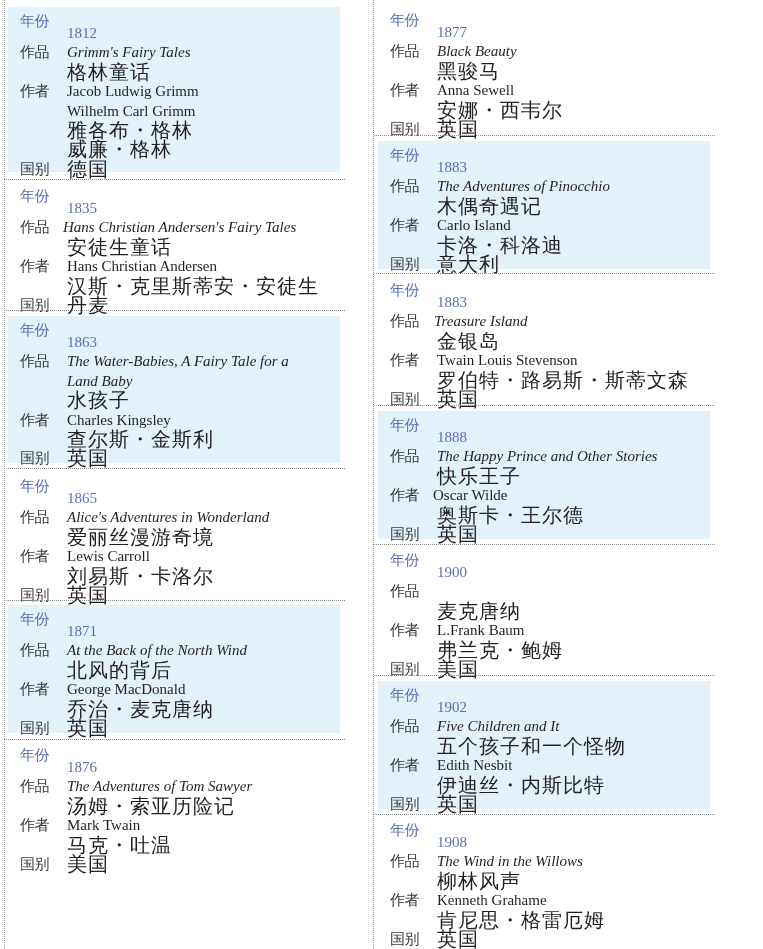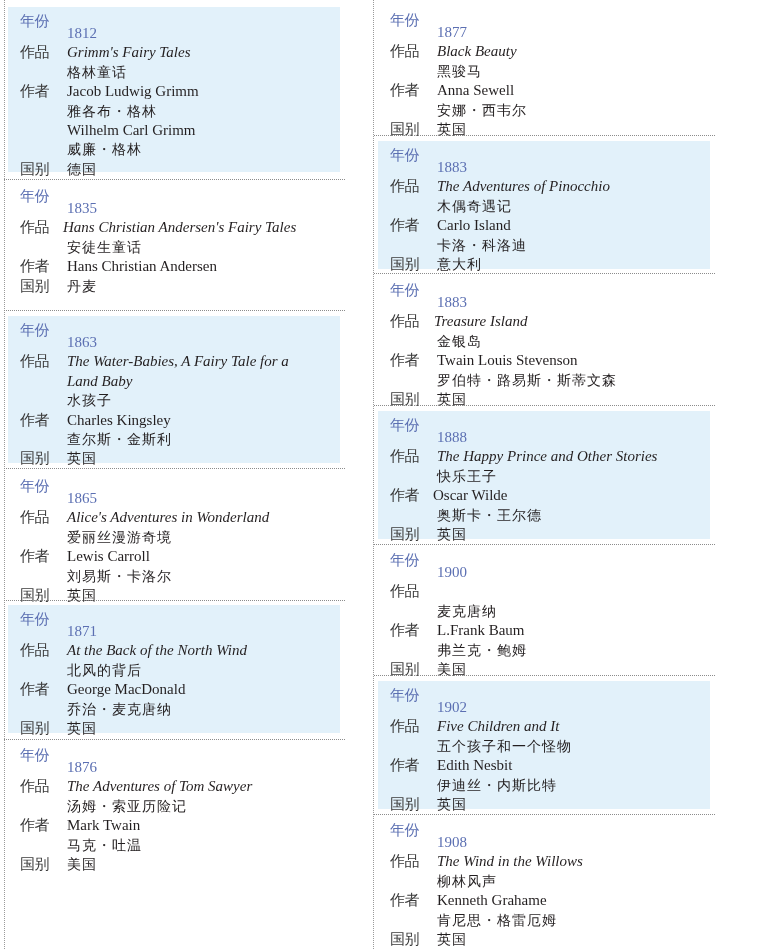--- a/index.html
+++ b/index.html
@@ -14,21 +14,21 @@
     .entry { position: absolute; left: 8px; width: 332px; box-sizing: border-box; padding: 5px 0 0 12px; }
     .entry.shaded { background: #e2f1fa; }
     .sep { position: absolute; left: 4px; width: 341px; height: 0; border-top: 1px dotted #8c8c8c; }
     .row { display: flex; font-size: 15px; line-height: 19.4px; }
     .lbl { width: 47px; flex: none; font-family: "DejaVu Sans", "Liberation Sans", sans-serif;
       font-size: 15px; color: #3a3a3a; letter-spacing: -0.5px; }
     .lbl.year { color: #5b6fb2; }
     .val { flex: 1; white-space: nowrap; }
     .val.year { color: #5b6fb2; margin-top: 12px; }
     .val.title { font-style: italic; }
-    .val.cn { font-family: "DejaVu Serif", serif; font-size: 14px; letter-spacing: 1px; }
+    .val.cn { font-family: "DejaVu Serif", serif; font-size: 20px; letter-spacing: 1px; }
   </style>
 </head>
 <body>
 
 <div class="col col-left" style="height:949px;">
   <div class="vline"></div>
 
   <div class="entry shaded" style="top:7px;height:165px;">
     <div class="row">
         <span class="lbl year">年份</span>
@@ -41,28 +41,28 @@
     <div class="row">
         <span class="lbl"></span>
         <span class="val cn">格林童话</span>
       </div>
     <div class="row">
         <span class="lbl">作者</span>
         <span class="val">Jacob Ludwig Grimm</span>
       </div>
     <div class="row">
         <span class="lbl"></span>
+        <span class="val">Wilhelm Carl Grimm</span>
+      </div>
+    <div class="row">
+        <span class="lbl"></span>
         <span class="val cn">雅各布・格林</span>
       </div>
     <div class="row">
         <span class="lbl"></span>
-        <span class="val">Wilhelm Carl Grimm</span>
-      </div>
-    <div class="row">
-        <span class="lbl"></span>
         <span class="val cn">威廉・格林</span>
       </div>
     <div class="row">
         <span class="lbl">国别</span>
         <span class="val cn">德国</span>
       </div>
   </div>
   <div class="sep" style="top:179px;"></div>
 
   <div class="entry" style="top:182px;height:125px;">
@@ -74,20 +74,24 @@
         <span class="lbl">作品</span>
         <span class="val title" style="margin-left:-4px;">Hans Christian Andersen's Fairy Tales</span>
       </div>
     <div class="row">
         <span class="lbl"></span>
         <span class="val cn">安徒生童话</span>
       </div>
     <div class="row">
         <span class="lbl">作者</span>
         <span class="val">Hans Christian Andersen</span>
+      </div>
+    <div class="row">
+        <span class="lbl"></span>
+        <span class="val cn">汉斯・克里斯蒂安・安徒生</span>
       </div>
     <div class="row">
         <span class="lbl">国别</span>
         <span class="val cn">丹麦</span>
       </div>
   </div>
   <div class="sep" style="top:310px;"></div>
 
   <div class="entry shaded" style="top:316px;height:147px;">
     <div class="row">

